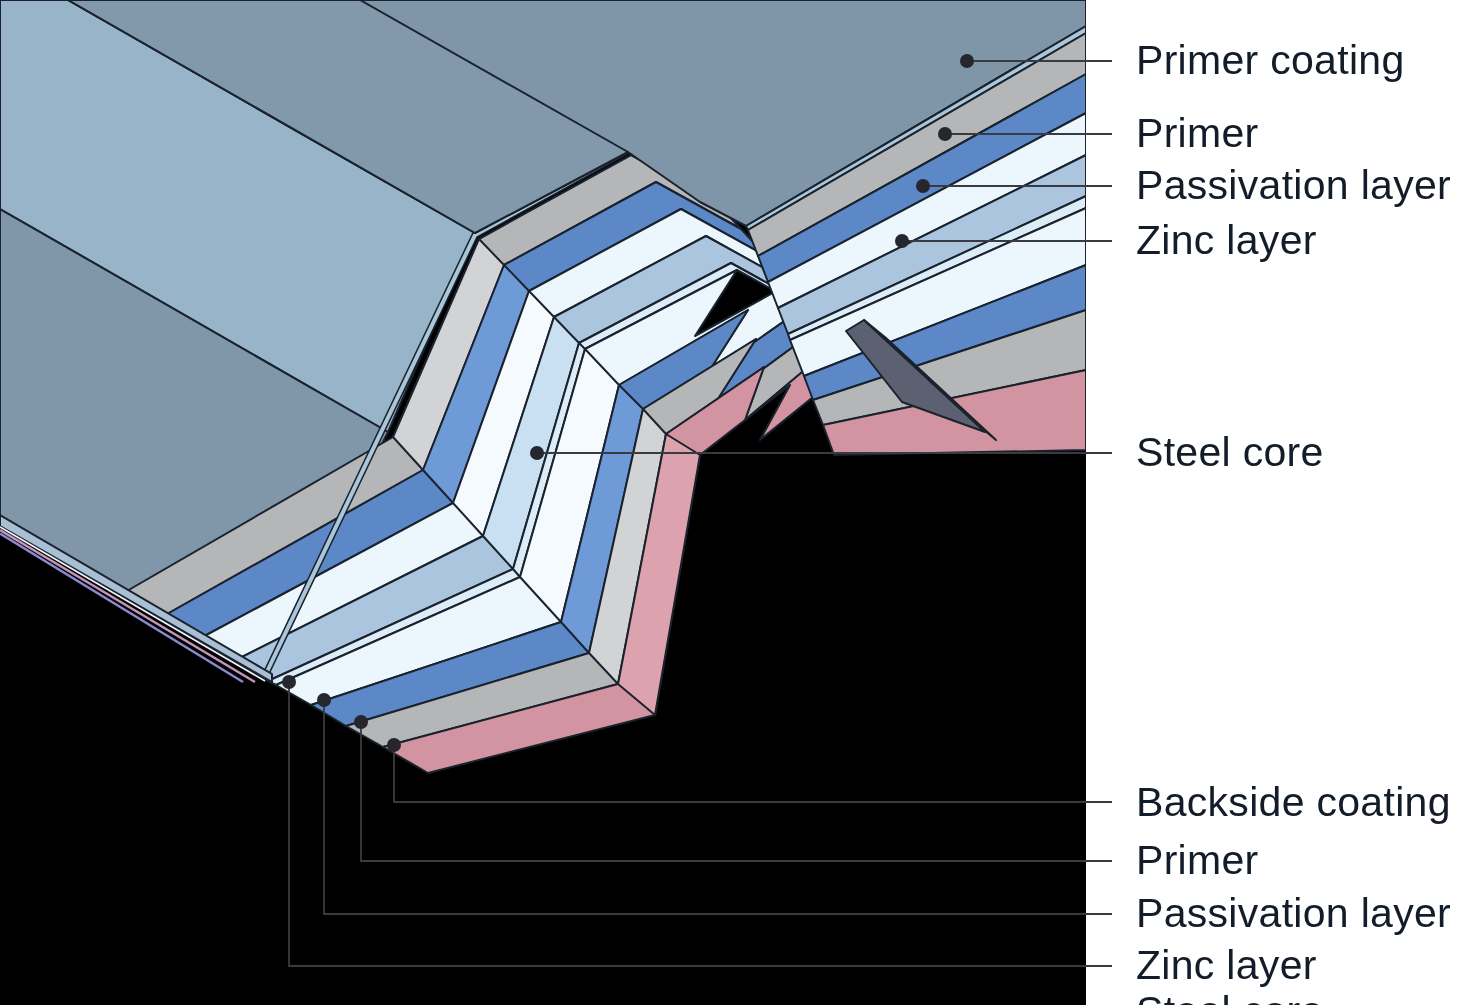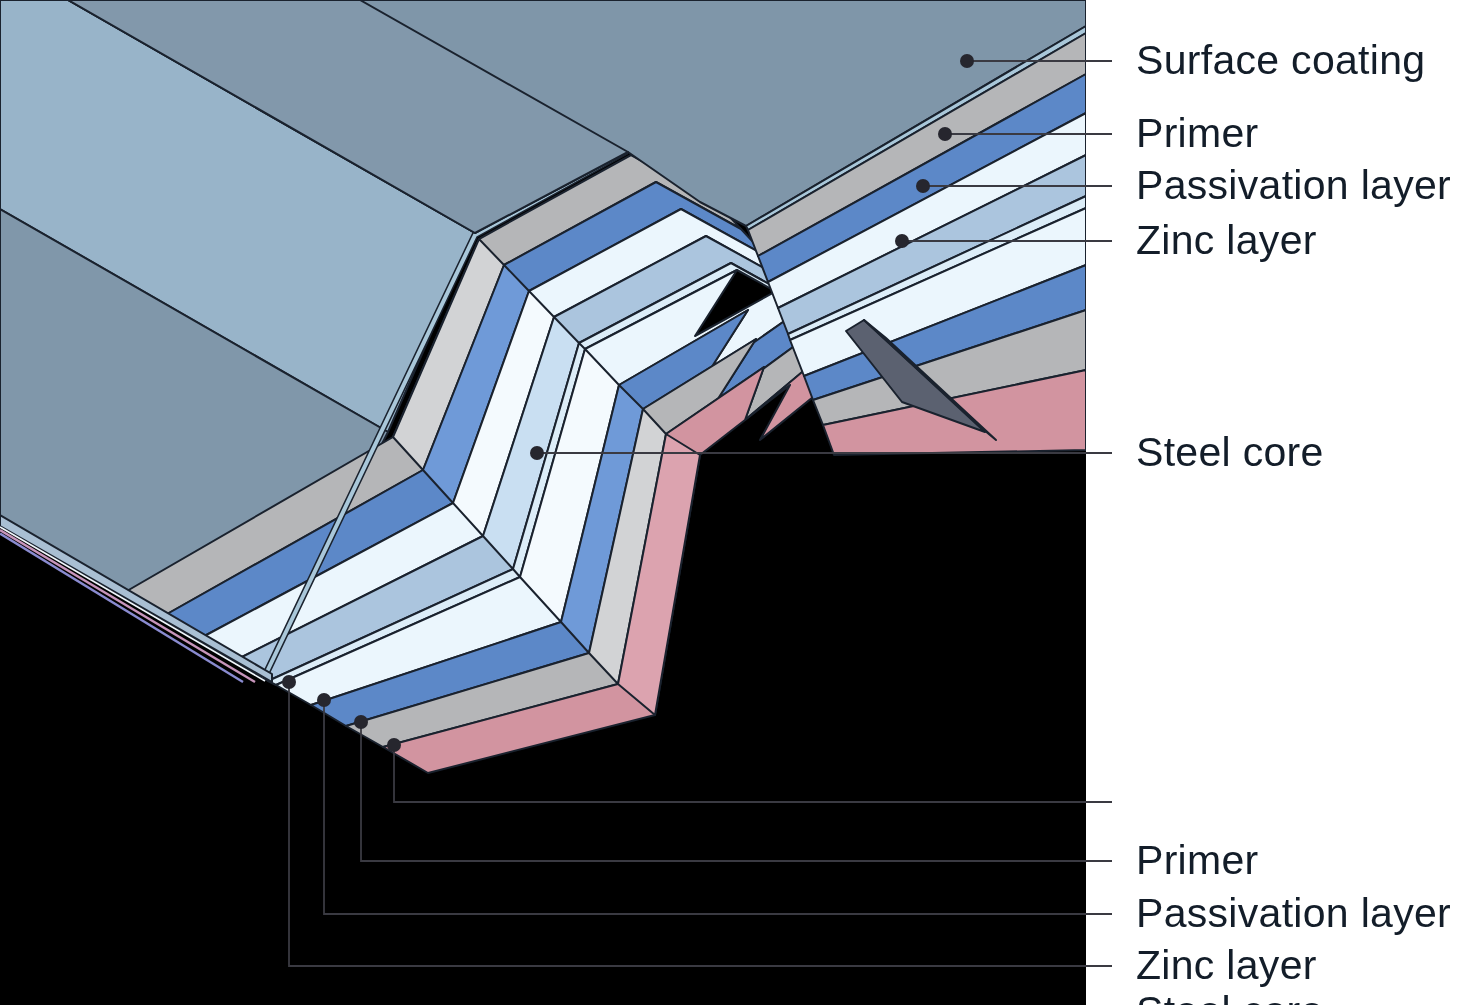--- a/index.html
+++ b/index.html
@@ -101,23 +101,24 @@
     <circle cx="923" cy="186" r="7"></circle>
     <circle cx="902" cy="241" r="7"></circle>
     <circle cx="537" cy="453" r="7"></circle>
     <circle cx="394" cy="745" r="7"></circle>
     <circle cx="361" cy="722" r="7"></circle>
     <circle cx="324" cy="700" r="7"></circle>
     <circle cx="289" cy="682" r="7"></circle>
   </g>
 </svg>
 
-<div class="lbl" style="top:61px">Surface coating</div>
+<div class="lbl" style="top:61px">Primer coating</div>
 <div class="lbl" style="top:134px">Primer</div>
 <div class="lbl" style="top:186px">Passivation layer</div>
 <div class="lbl" style="top:241px">Zinc layer</div>
 <div class="lbl" style="top:453px">Steel core</div>
+<div class="lbl" style="top:803px">Backside coating</div>
 <div class="lbl" style="top:861px">Primer</div>
 <div class="lbl" style="top:914px">Passivation layer</div>
 <div class="lbl" style="top:966px">Zinc layer</div>
 <div class="lbl" style="top:1012px">Steel core</div>
 
 </div>
 
 </body></html>

